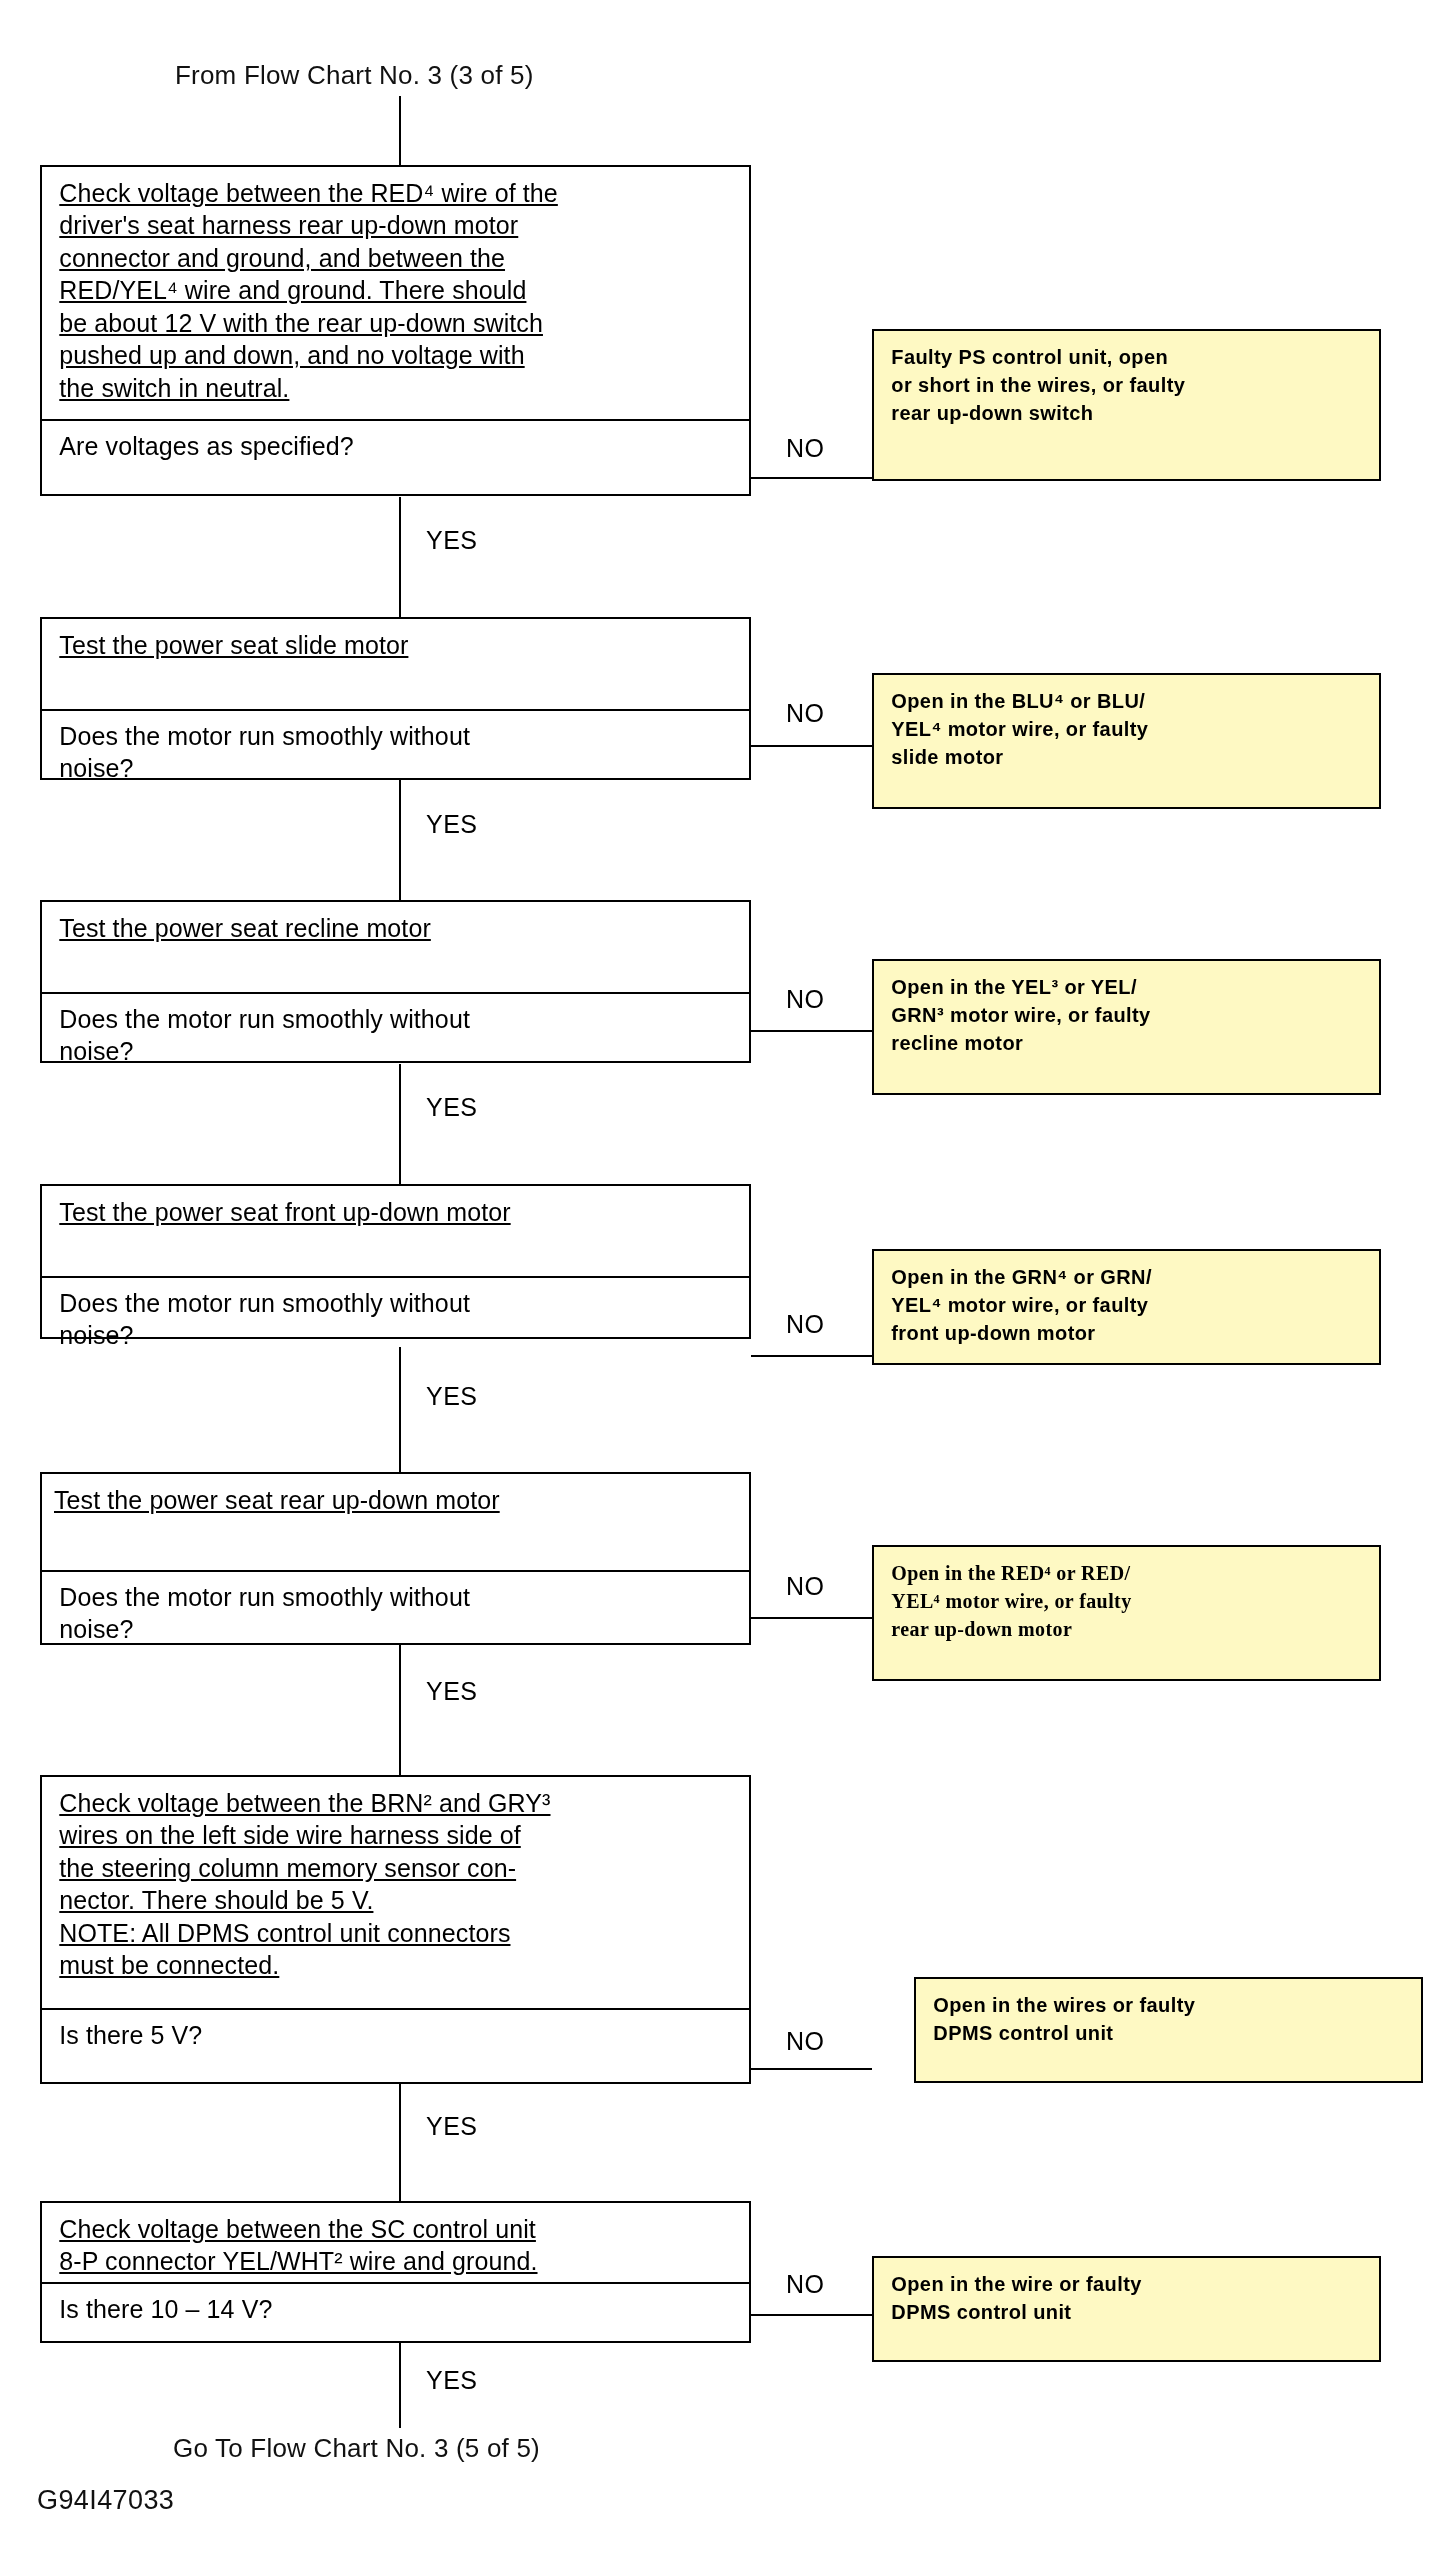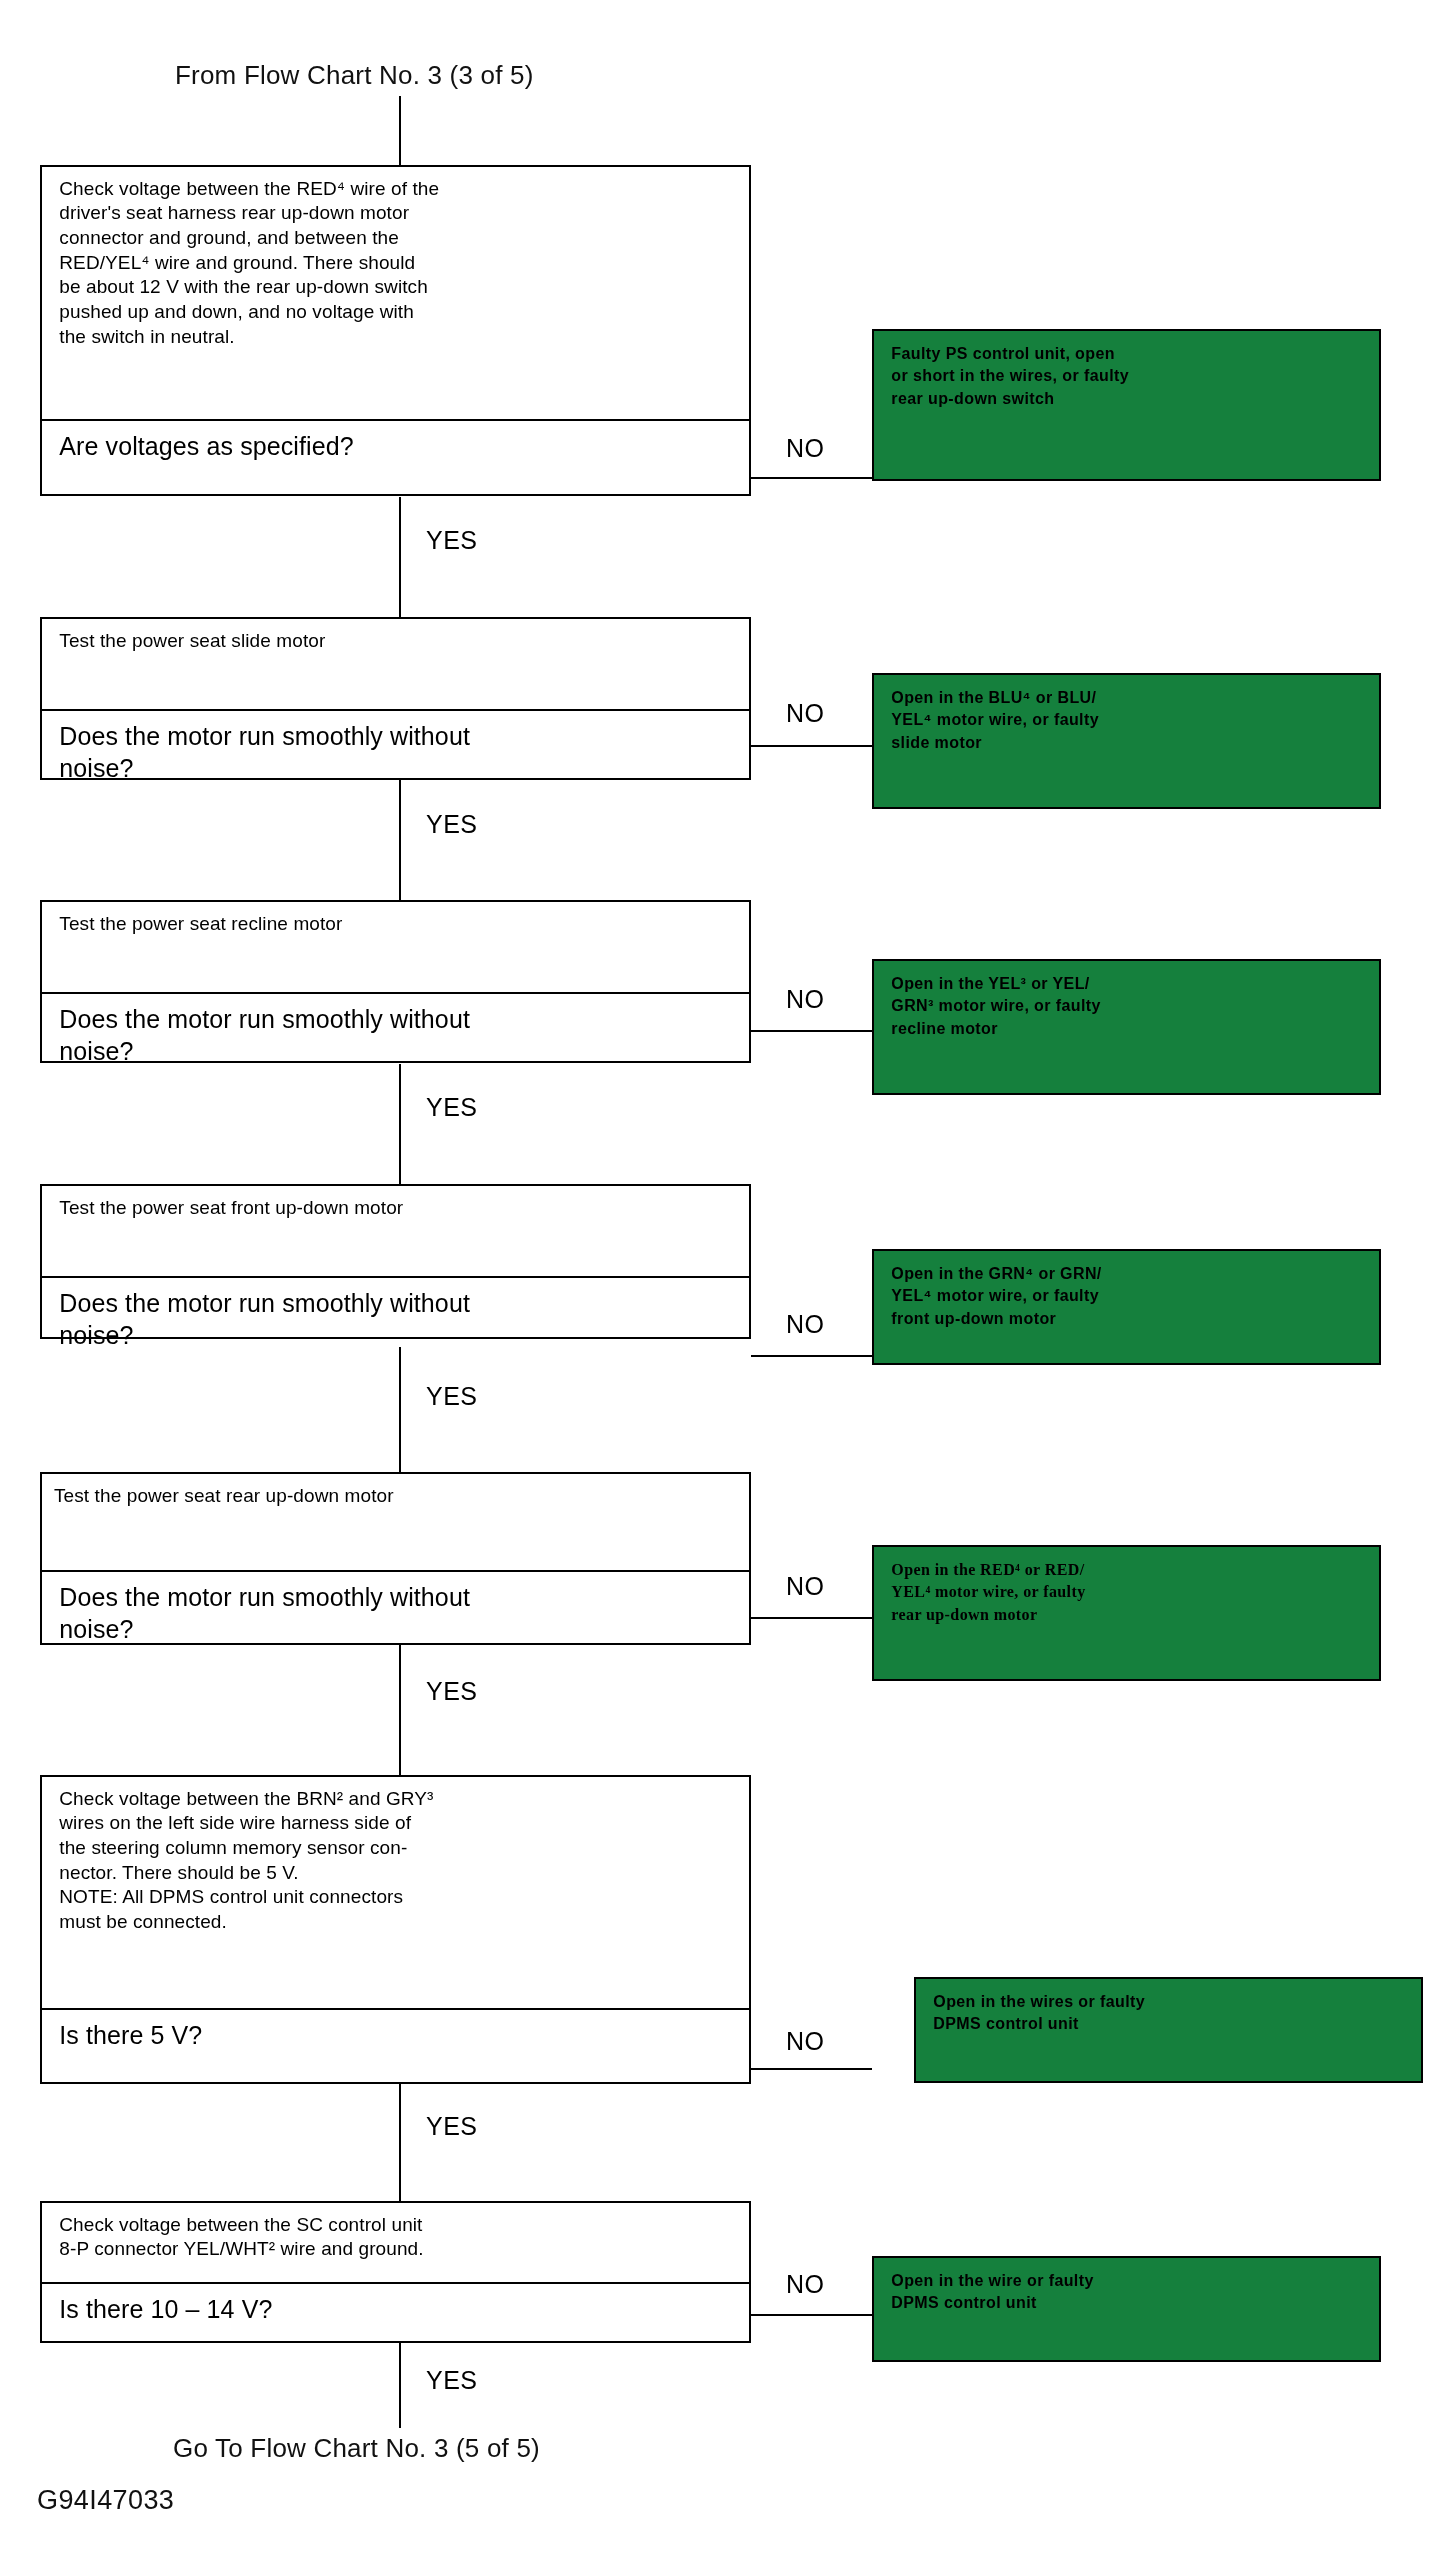--- a/index.html
+++ b/index.html
@@ -46,43 +46,44 @@
   }
 
   
   .proc {
     position: absolute;
     border: 2.9px solid #000;
     background: #fff;
     box-sizing: border-box;
   }
   .proc .stmt {
-    font-size: 19px;
+    font-size: 25px;
     line-height: 1.30;
     padding: 9.6px 15.4px 7.7px 17.3px;
     box-sizing: border-box;
     letter-spacing: 0.1px;
+    text-decoration: underline;
   }
   .proc .quest {
     font-size: 25px;
     line-height: 1.30;
     padding: 8.6px 15.4px 7.7px 17.3px;
     border-top: 2.9px solid #000;
     box-sizing: border-box;
     letter-spacing: 0.1px;
   }
 
   
   .outcome {
     position: absolute;
     border: 2.9px solid #000;
-    background: #15803d;
+    background: #fef9c3;
     box-sizing: border-box;
     font-weight: bold;
-    font-size: 16px;
+    font-size: 20px;
     line-height: 1.42;
     padding: 11.5px 13.5px 9.6px 17.3px;
     letter-spacing: 0.4px;
   }
 
   
   .branch-label {
     position: absolute;
     font-size: 25px;
     letter-spacing: 0.5px;

